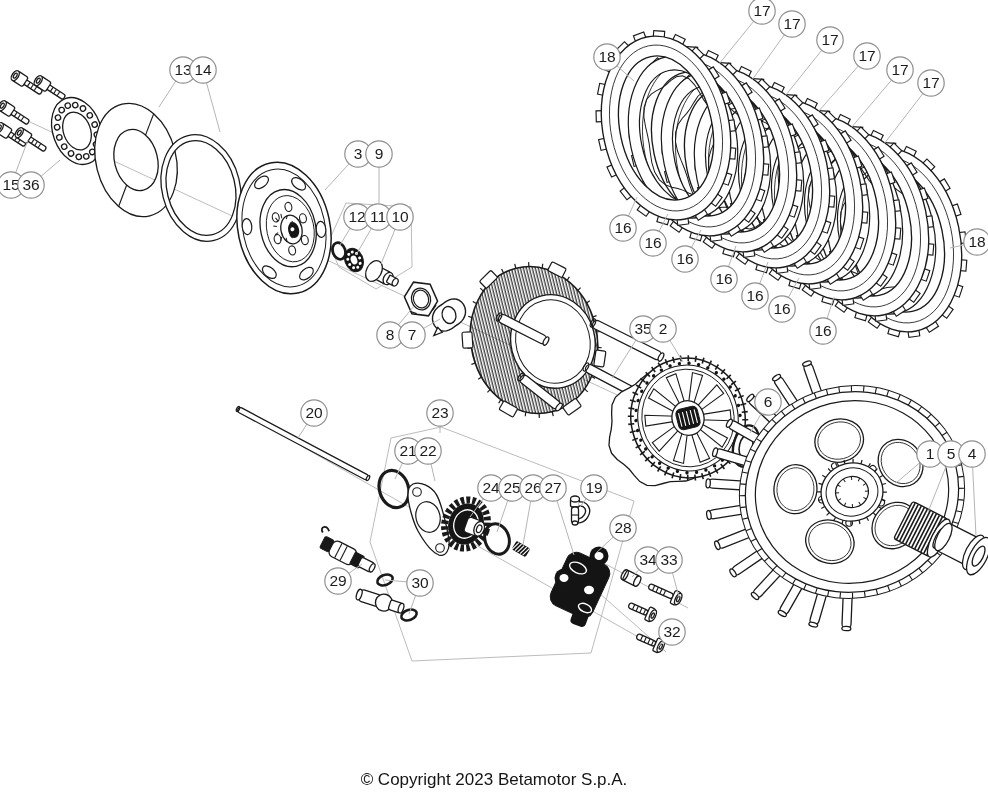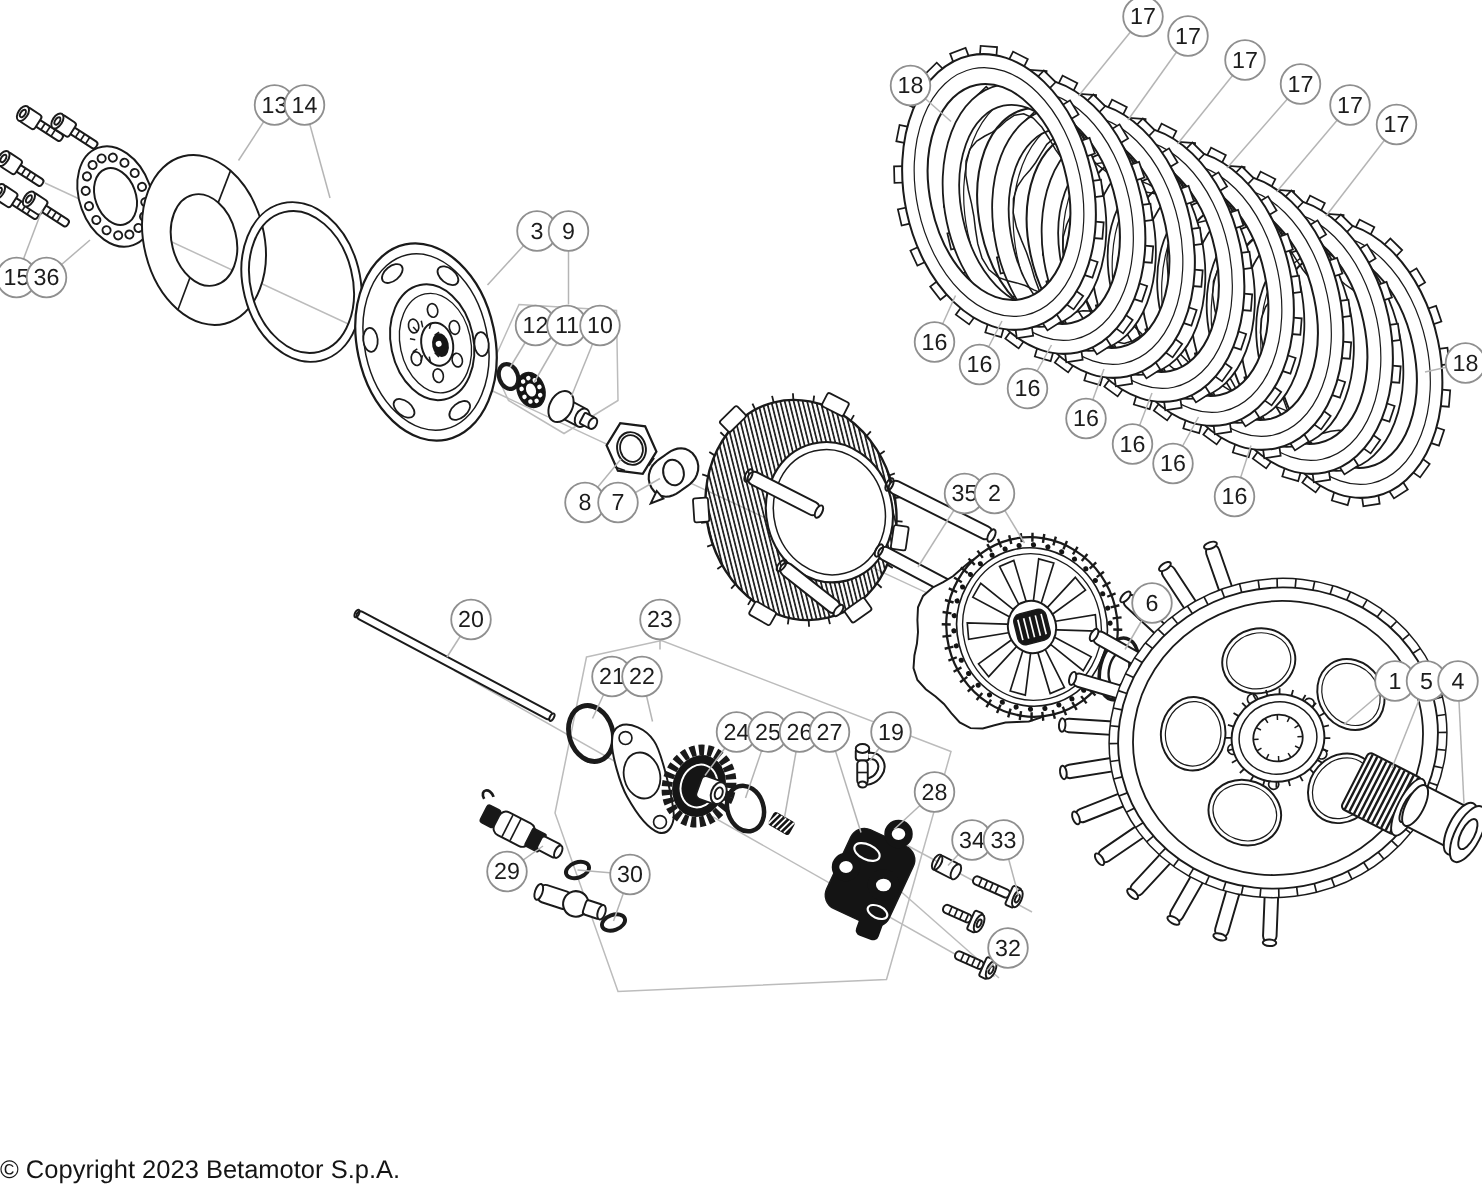--- a/index.html
+++ b/index.html
@@ -1,20 +1,20 @@
 <!DOCTYPE html>
 <html><head>
 <meta charset="utf-8">
 <style>
   html,body{margin:0;padding:0;background:#fff;}
   body{width:988px;height:793px;overflow:hidden;}
   .stage{position:relative;width:988px;height:793px;background:#fff;font-family:"Liberation Sans",sans-serif;}
   #dsvg{position:absolute;left:0;top:0;}
   #dsvg text{font-family:"Liberation Sans",sans-serif;font-size:15.5px;}
-  .copyright{position:absolute;left:0;right:0;bottom:3px;font-size:17px;color:#151515;}
+  .copyright{position:absolute;left:0;right:0;bottom:3px;text-align:center;font-size:17px;color:#151515;}
 </style>
 </head>
 <body>
 
 <div class="stage">
   <svg id="dsvg" width="988" height="793" viewBox="0 0 988 793">
       <defs>
         <pattern id="hatch" width="2.9" height="10" patternUnits="userSpaceOnUse">
           <line x1="1.2" y1="0" x2="1.2" y2="10" stroke="#1a1a1a" stroke-width="1.15"></line>
         </pattern>

